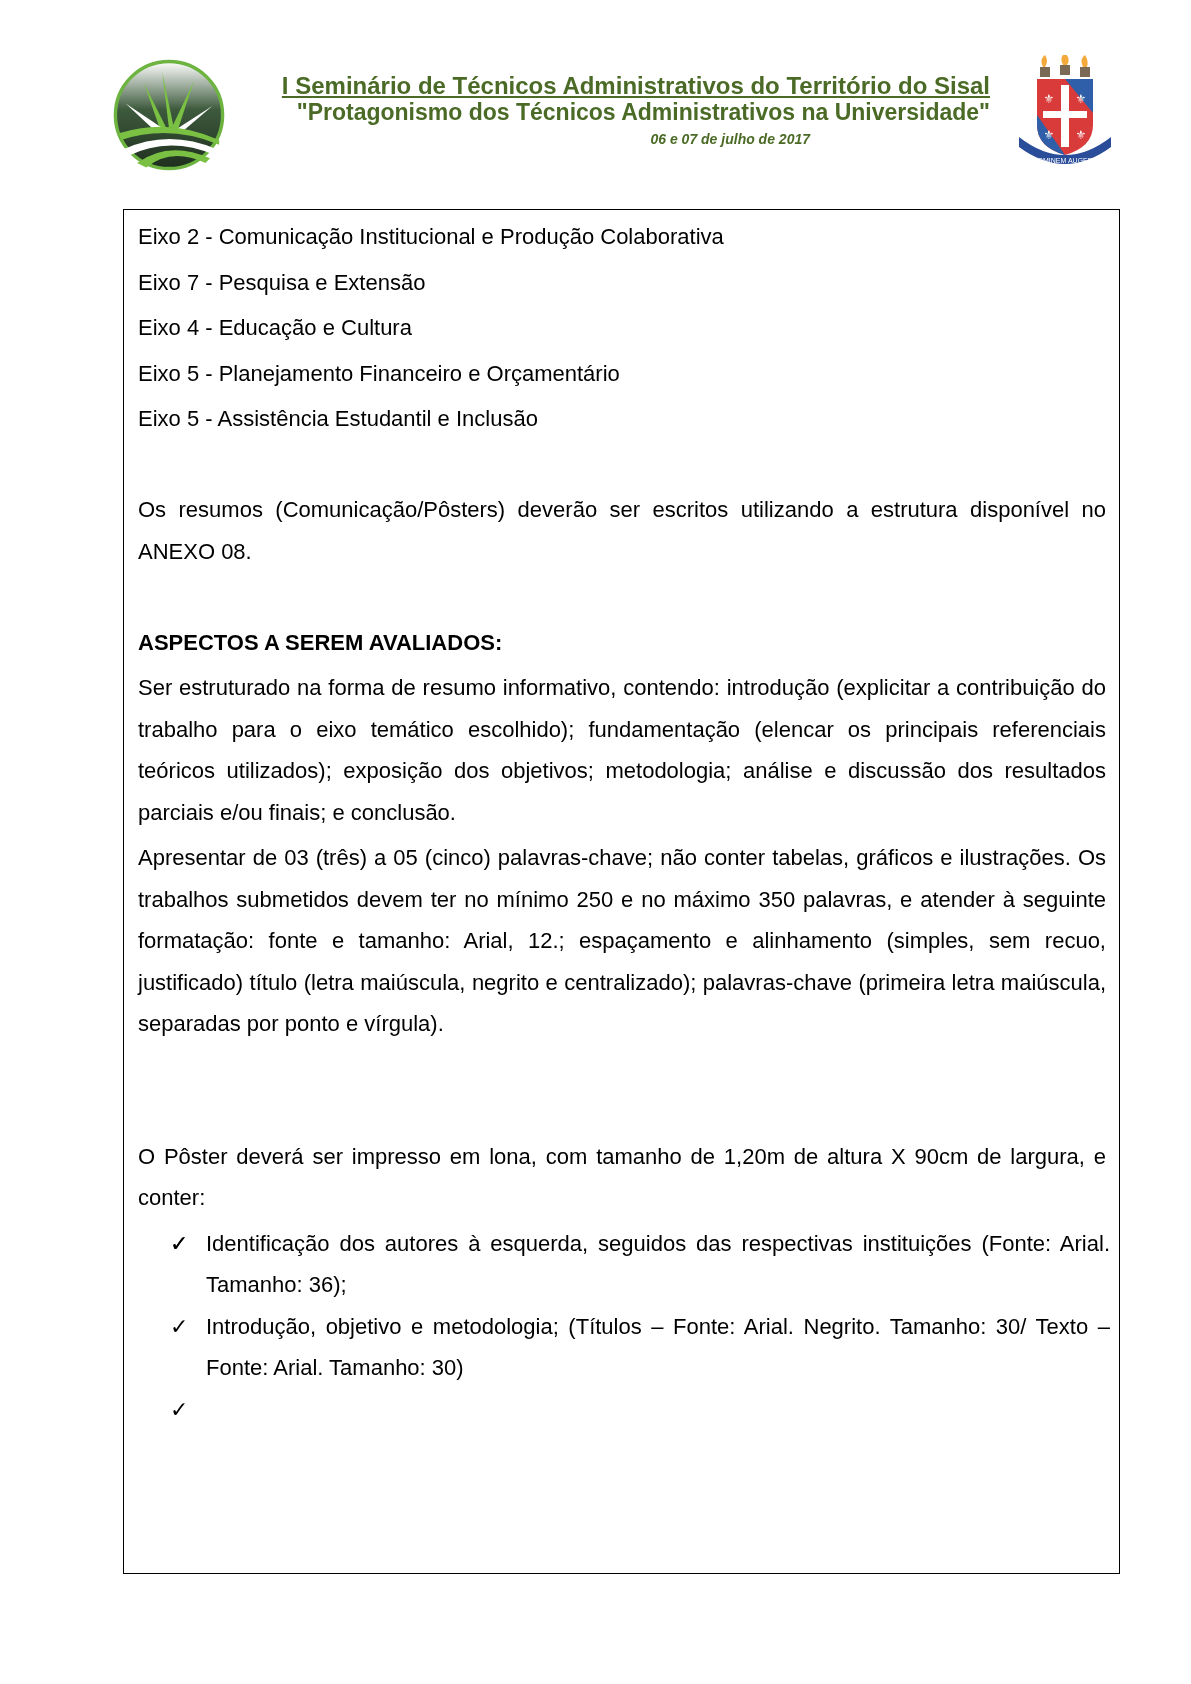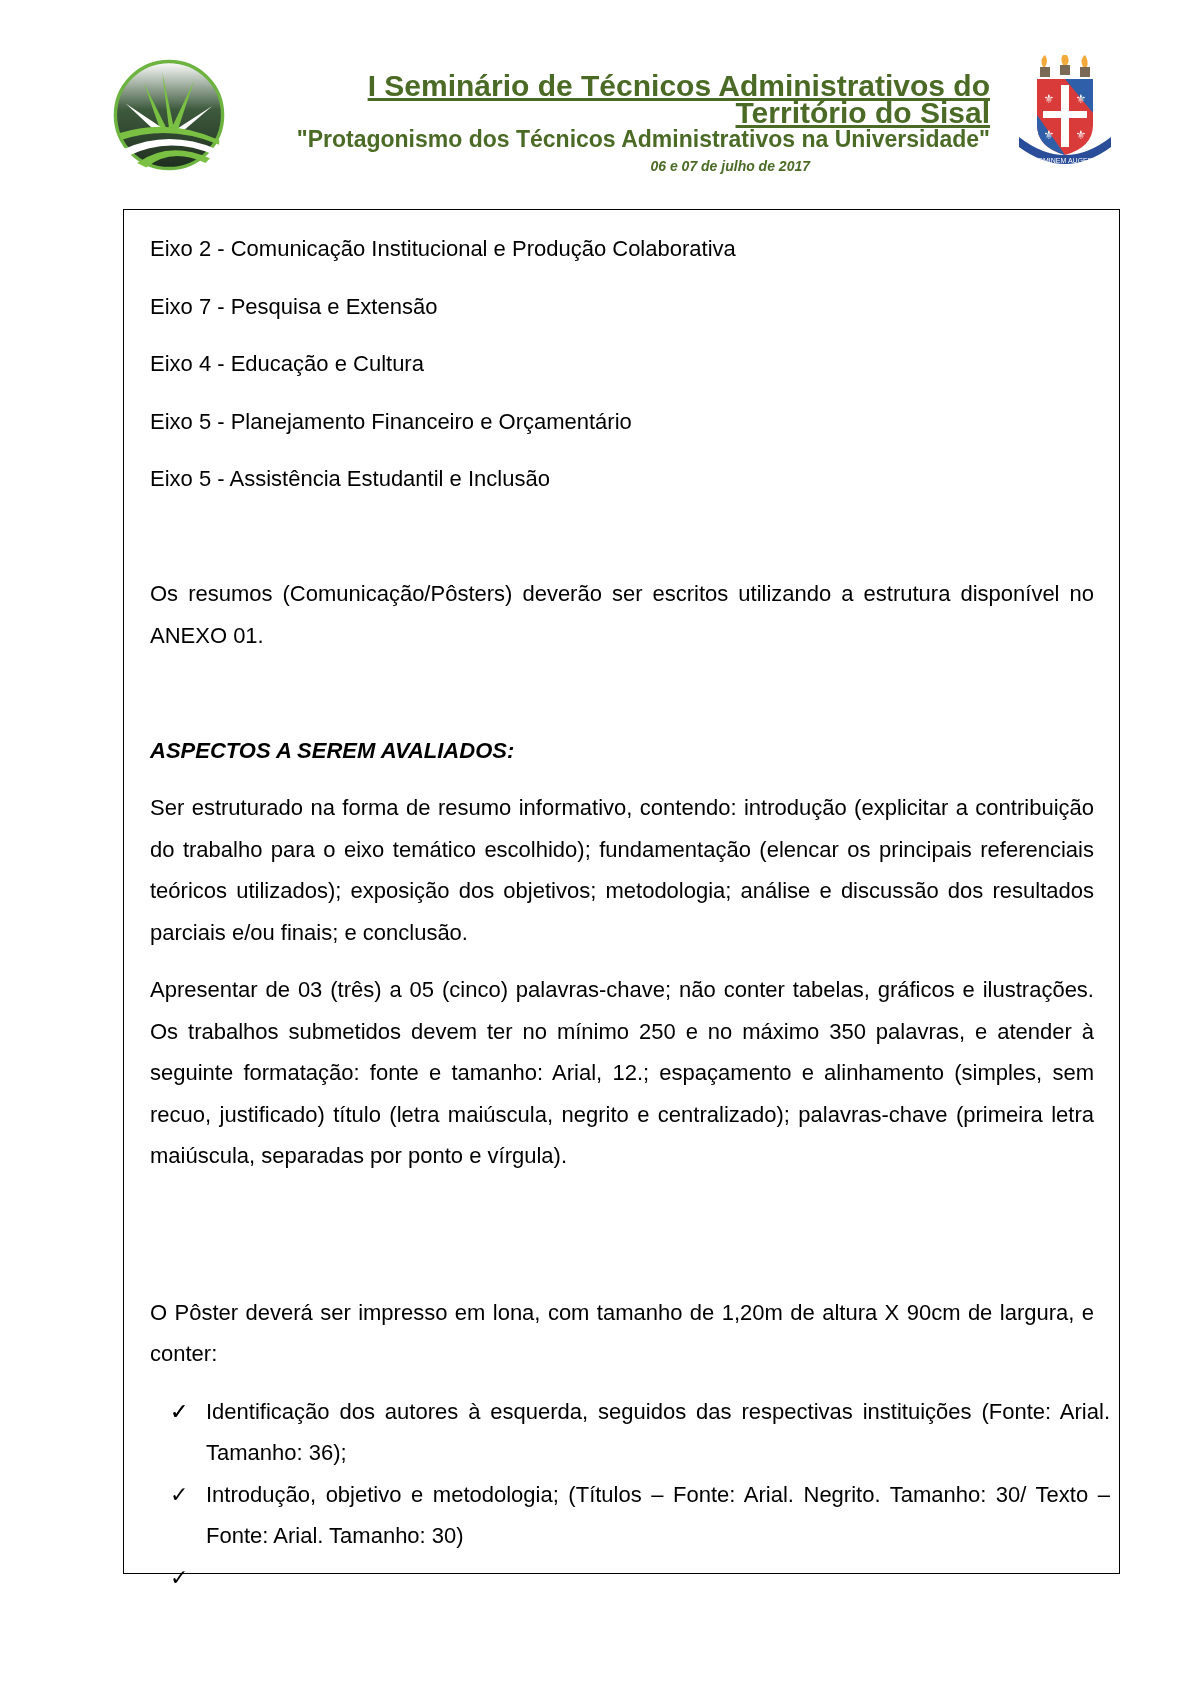--- a/index.html
+++ b/index.html
@@ -3,29 +3,29 @@
 <meta charset="utf-8">
 <style>
   html, body { margin: 0; padding: 0; background: #ffffff; }
   body { width: 1191px; height: 1684px; position: relative; overflow: hidden;
          font-family: "Liberation Sans", sans-serif; color: #000; }
   .header { position: absolute; left: 0; top: 0; width: 1191px; height: 190px; }
   .logo-left { position: absolute; left: 112px; top: 58px; width: 114px; height: 114px; }
   .logo-right { position: absolute; left: 1015px; top: 55px; width: 100px; height: 120px; }
   .head-text { position: absolute; left: 240px; top: 72px; width: 750px; text-align: right;
                color: #4a6a25; font-weight: bold; }
-  .head-title { font-size: 30px; text-decoration: underline; line-height: 27px; display:block; }
+  .head-title { font-size: 24px; text-decoration: underline; line-height: 27px; display:block; }
   .head-sub { font-size: 23px; line-height: 27px; display:block; }
   .head-date { font-size: 14px; font-style: italic; line-height: 27px; display:block; padding-right: 180px; }
   .box { position: absolute; left: 123px; top: 209px; width: 997px; height: 1365px;
          border: 1.5px solid #000; box-sizing: border-box; }
   .content { position: absolute; left: 134px; top: 212px; width: 976px; font-size: 22px; line-height: 41.5px; }
-  .content p { margin: 16px; text-align: justify; }
+  .content p { margin: 4px; text-align: justify; }
   .blank { height: 41.5px; }
-  .bold { font-weight: bold; font-style: italic; }
+  .bold { font-weight: bold; }
   .checklist { margin: 0; padding: 0; list-style: none; }
   .checklist li { position: relative; padding-left: 72px; text-align: justify; }
   .check { position: absolute; left: 36px; top: 0; }
 </style>
 </head>
 <body>
 
 <div class="header">
   <svg class="logo-left" viewBox="0 0 100 100">
     <defs>
@@ -75,21 +75,21 @@
 
 <div class="box"></div>
 
 <div class="content">
   <p>Eixo 2 - Comunicação Institucional e Produção Colaborativa</p>
   <p>Eixo 7 - Pesquisa e Extensão</p>
   <p>Eixo 4 - Educação e Cultura</p>
   <p>Eixo 5 - Planejamento Financeiro e Orçamentário</p>
   <p>Eixo 5 - Assistência Estudantil e Inclusão</p>
   <div class="blank"></div>
-  <p>Os resumos (Comunicação/Pôsters) deverão ser escritos utilizando a estrutura disponível no ANEXO 01.</p>
+  <p>Os resumos (Comunicação/Pôsters) deverão ser escritos utilizando a estrutura disponível no ANEXO 08.</p>
   <div class="blank"></div>
   <p class="bold">ASPECTOS A SEREM AVALIADOS:</p>
   <p>Ser estruturado na forma de resumo informativo, contendo: introdução (explicitar a contribuição do trabalho para o eixo temático escolhido); fundamentação (elencar os principais referenciais teóricos utilizados); exposição dos objetivos; metodologia; análise e discussão dos resultados parciais e/ou finais; e conclusão.</p>
   <p>Apresentar de 03 (três) a 05 (cinco) palavras-chave; não conter tabelas, gráficos e ilustrações. Os trabalhos submetidos devem ter no mínimo 250 e no máximo 350 palavras, e atender à seguinte formatação: fonte e tamanho: Arial, 12.; espaçamento e alinhamento (simples, sem recuo, justificado) título (letra maiúscula, negrito e centralizado); palavras-chave (primeira letra maiúscula, separadas por ponto e vírgula).</p>
   <div class="blank"></div>
   <div class="blank"></div>
   <p>O Pôster deverá ser impresso em lona, com tamanho de 1,20m de altura X 90cm de largura, e conter:</p>
   <ul class="checklist">
     <li><span class="check">✓</span></li>
     <li><span class="check">✓</span><span>Identificação dos autores à esquerda, seguidos das respectivas instituições (Fonte: Arial. Tamanho: 36);</span></li>

